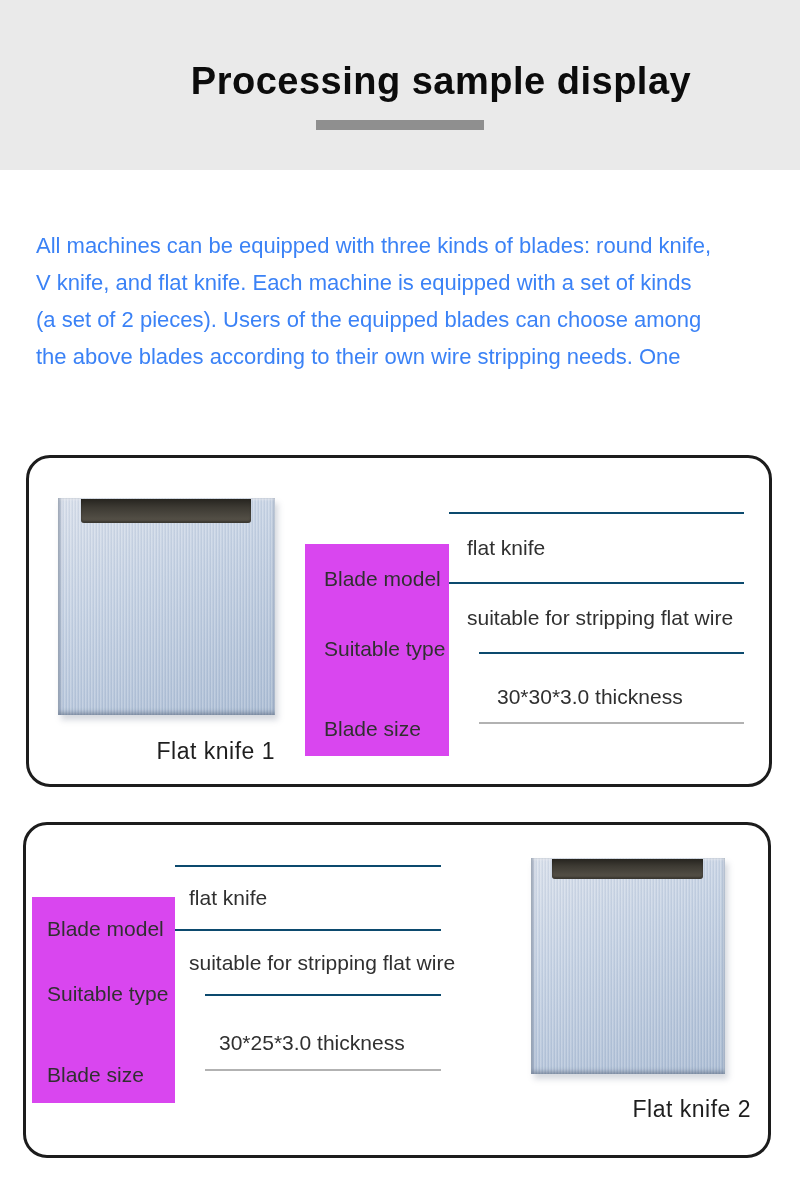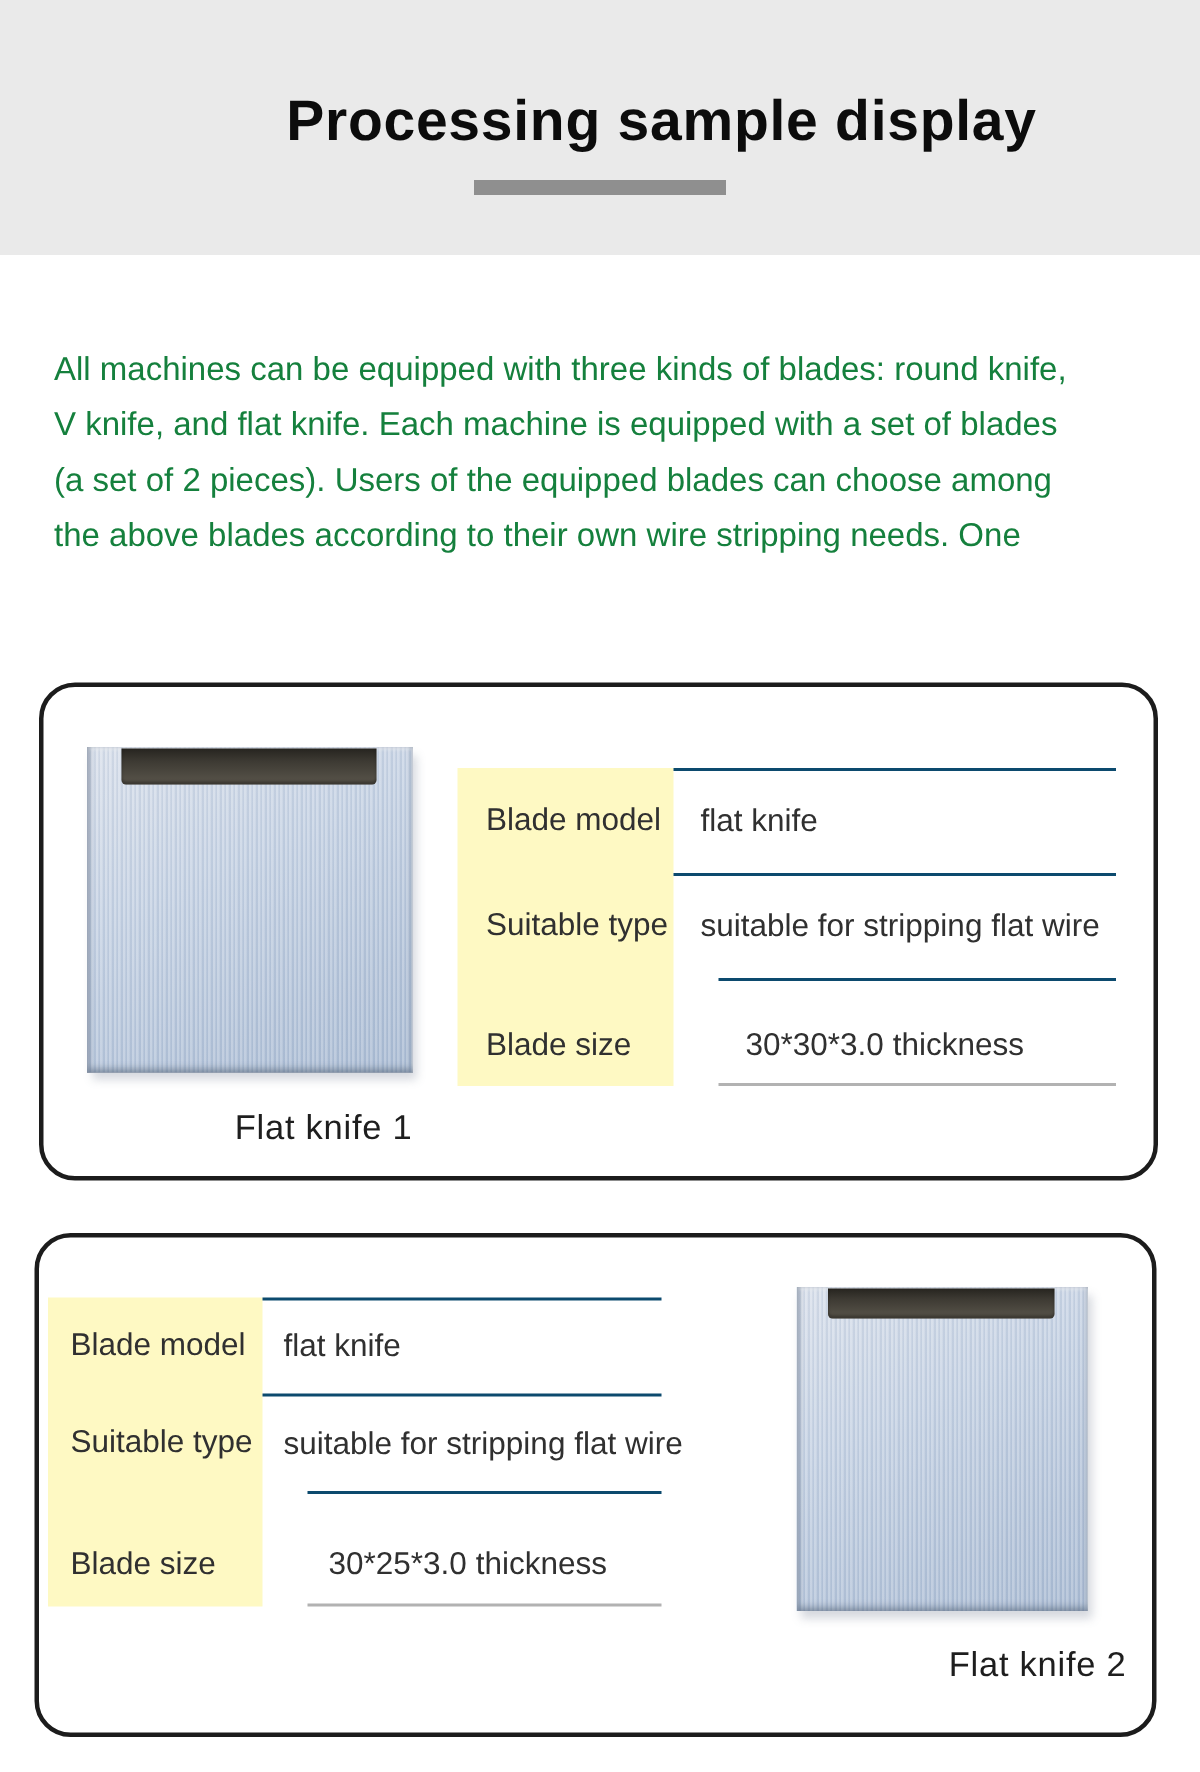--- a/index.html
+++ b/index.html
@@ -22,21 +22,21 @@
     letter-spacing:0.5px;
     margin-left:41px;
   }
   .hero-bar{
     position:absolute;left:316px;top:120px;width:168px;height:10px;
     background:#8f8f8f;
   }
   
   .intro{
     position:absolute;left:36px;top:227px;width:740px;
-    font-size:22px;color:#15803d;
+    font-size:22px;color:#3b82f6;
   }
   .intro-line{height:37px;line-height:37px;white-space:nowrap;}
   
   .panel{
     position:absolute;
     border:3px solid #1c1c1c;border-radius:24px;
     background:#fff;box-sizing:border-box;
   }
   .panel-1{left:26px;top:455px;width:746px;height:332px;}
   .panel-2{left:23px;top:822px;width:748px;height:336px;}
@@ -68,21 +68,21 @@
   .caption{
     position:absolute;text-align:right;
     font-size:23px;color:#1e1e1e;letter-spacing:0.5px;
   }
   .cap-1{left:29px;top:280px;width:217px;}
   .cap-2{left:505px;top:271px;width:220px;}
   
   .spec{position:absolute;display:flex;}
   .spec-1{left:276px;top:54px;}
   .spec-2{left:6px;top:40px;}
-  .labels{background:#fef9c3;}
+  .labels{background:#d946ef;margin-top:32px;}
   .spec-1 .labels{width:144px;}
   .spec-2 .labels{width:143px;}
   .spec-1 .values{width:295px;}
   .spec-2 .values{width:266px;}
   .cell{
     display:flex;align-items:center;box-sizing:border-box;
     font-size:21px;color:#303030;white-space:nowrap;
   }
   .labels .cell{padding-left:19px;}
   .spec-2 .labels .cell{padding-left:15px;}
@@ -100,21 +100,21 @@
 
 <div class="page">
 
   <header class="hero">
     <div class="hero-title">Processing sample display</div>
     <div class="hero-bar"></div>
   </header>
 
   <div class="intro">
     <div class="intro-line">All machines can be equipped with three kinds of blades: round knife,</div>
-    <div class="intro-line">V knife, and flat knife. Each machine is equipped with a set of blades</div>
+    <div class="intro-line">V knife, and flat knife. Each machine is equipped with a set of kinds</div>
     <div class="intro-line">(a set of 2 pieces). Users of the equipped blades can choose among</div>
     <div class="intro-line">the above blades according to their own wire stripping needs. One</div>
   </div>
 
   <section class="panel panel-1">
     <div class="blade blade-1">
       <div class="notch notch-1"></div>
     </div>
     <div class="caption cap-1">Flat knife 1</div>
     <div class="spec spec-1">

